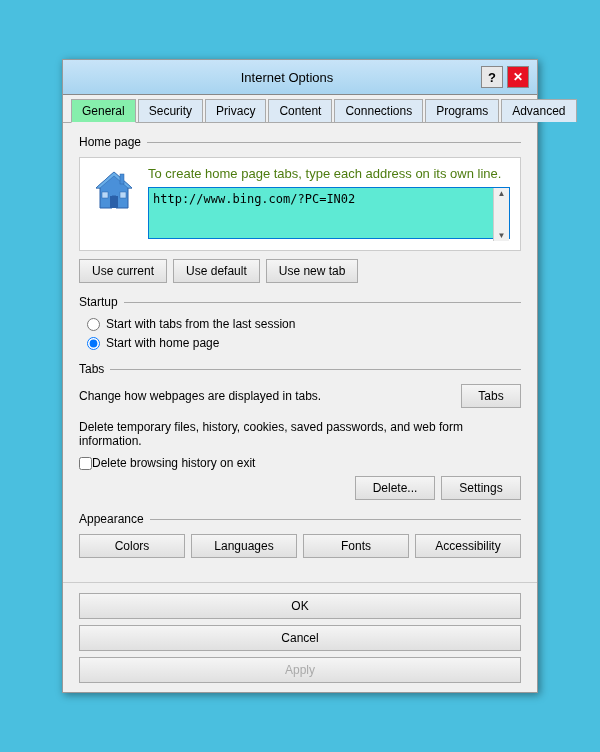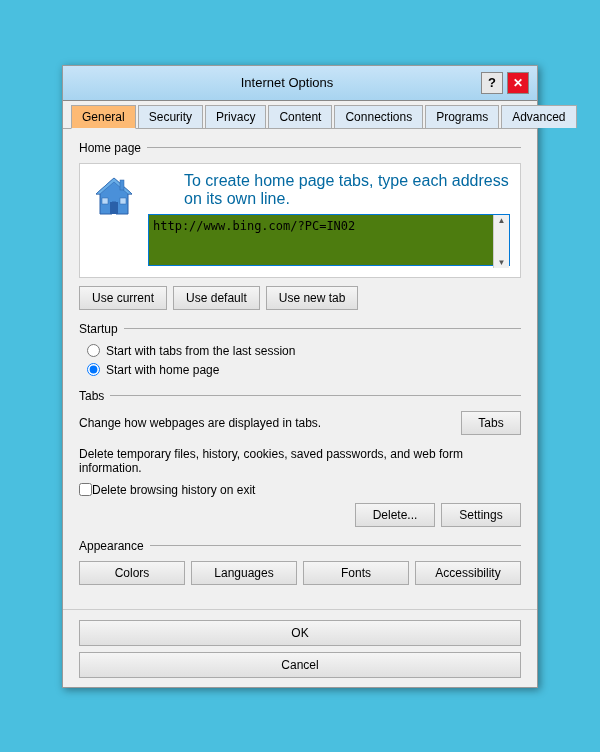--- a/index.html
+++ b/index.html
@@ -78,21 +78,21 @@
     .tab {
       padding: 4px 10px;
       border: 1px solid #aaa;
       border-bottom: none;
       background: #dce9f5;
       cursor: pointer;
       font-size: 12px;
       color: #000;
     }
     .tab.active {
-      background: #fdba74;
+      background: #86efac;
       border-bottom: 1px solid #f0f0f0;
       margin-bottom: -1px;
       z-index: 1;
       position: relative;
     }
     .content {
       padding: 12px 16px;
       background: #f0f0f0;
     }
     .section {
@@ -129,36 +129,35 @@
       justify-content: center;
     }
     .home-icon svg {
       width: 44px;
       height: 44px;
     }
     .homepage-right {
       flex: 1;
     }
     .homepage-desc {
-      font-size: 16px;
-      color: #0369a1;
+      font-size: 13px;
+      color: #4d7c0f;
       margin-bottom: 6px;
-      margin-left: 36px;
     }
     .url-box-wrapper {
       position: relative;
     }
     .url-box {
       width: 100%;
       height: 52px;
       border: 1px solid #0078d7;
       padding: 4px 20px 4px 4px;
       font-size: 12px;
       color: #000;
-      background: #4d7c0f;
+      background: #5eead4;
       resize: none;
       outline: none;
     }
     .url-scrollbar {
       position: absolute;
       right: 1px;
       top: 1px;
       bottom: 1px;
       width: 16px;
       background: #f0f0f0;
@@ -370,14 +369,15 @@
         <button class="btn">Fonts</button>
         <button class="btn">Accessibility</button>
       </div>
     </div>
 
   </div>
 
   <div class="bottom-buttons">
     <button class="btn btn-bottom">OK</button>
     <button class="btn btn-bottom">Cancel</button>
+    <button class="btn btn-bottom btn-disabled" disabled="">Apply</button>
   </div>
 </div>
 
 </body></html>

